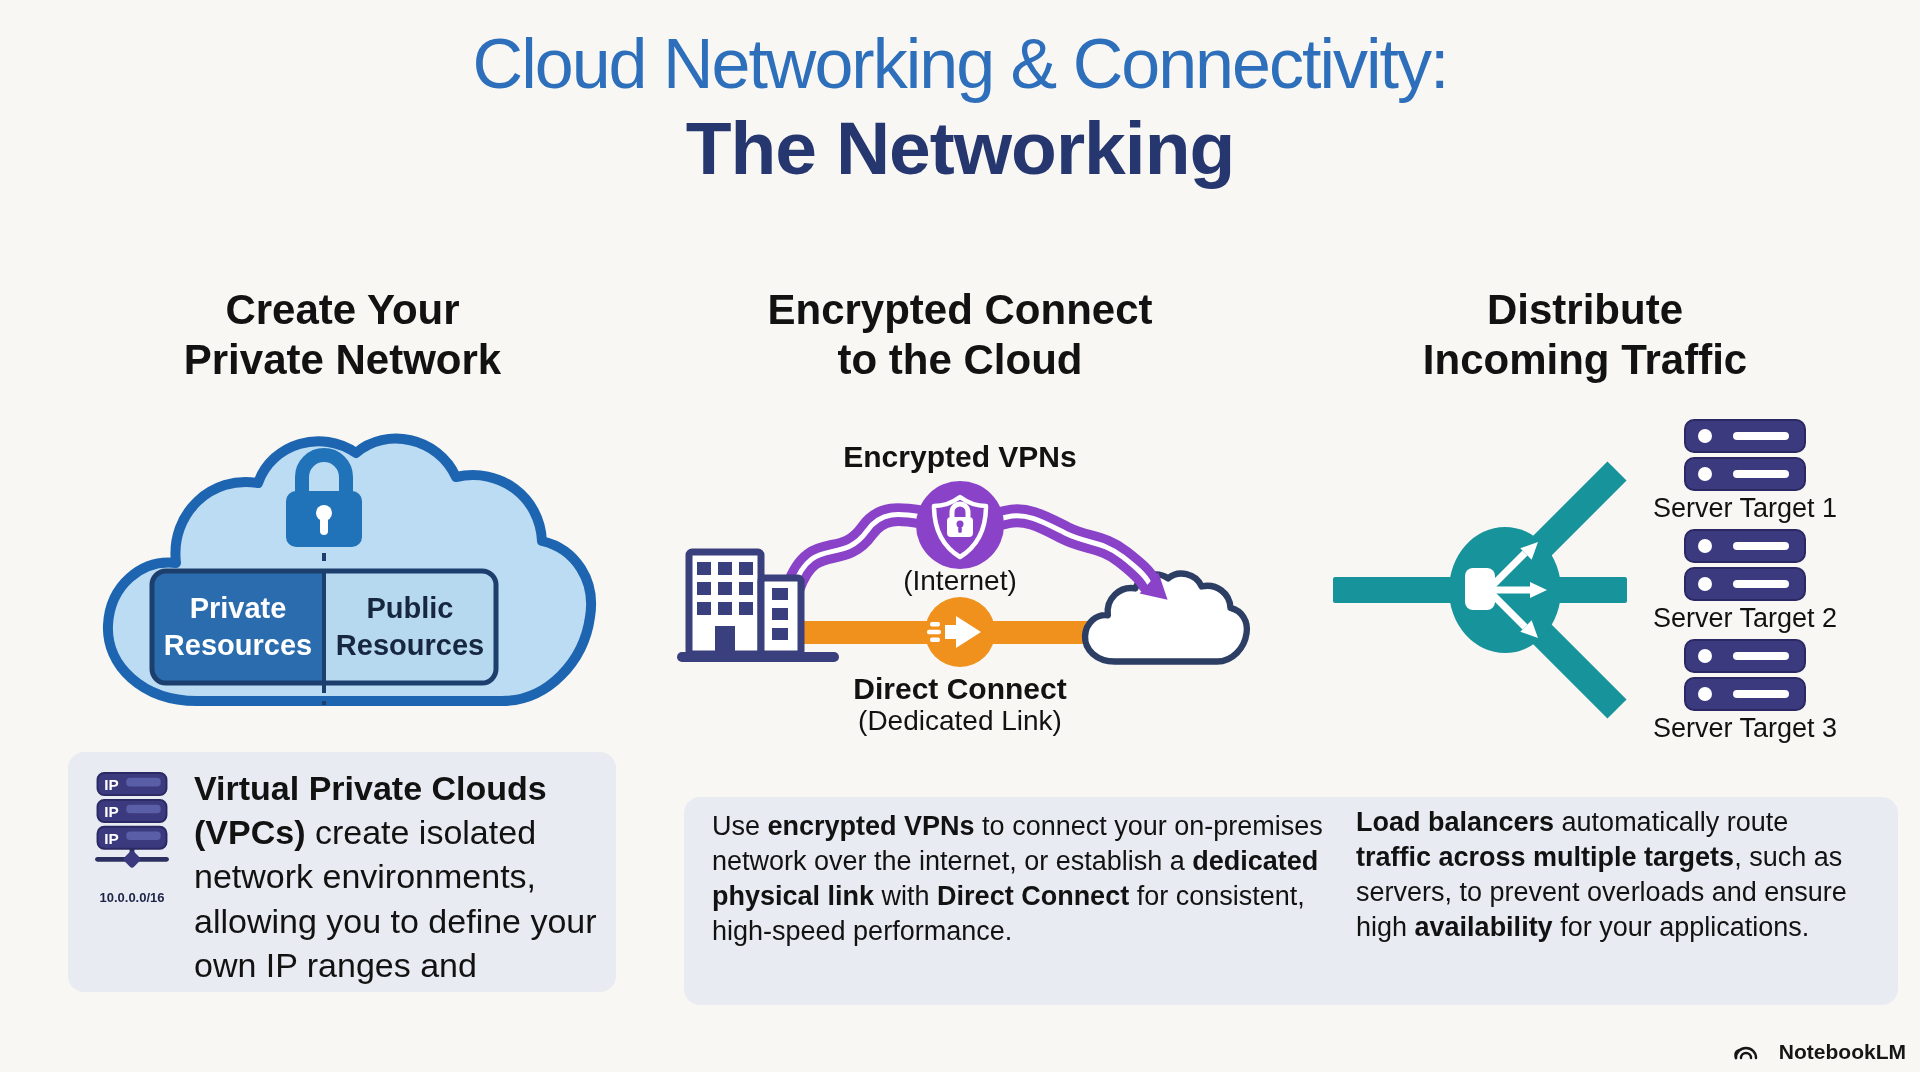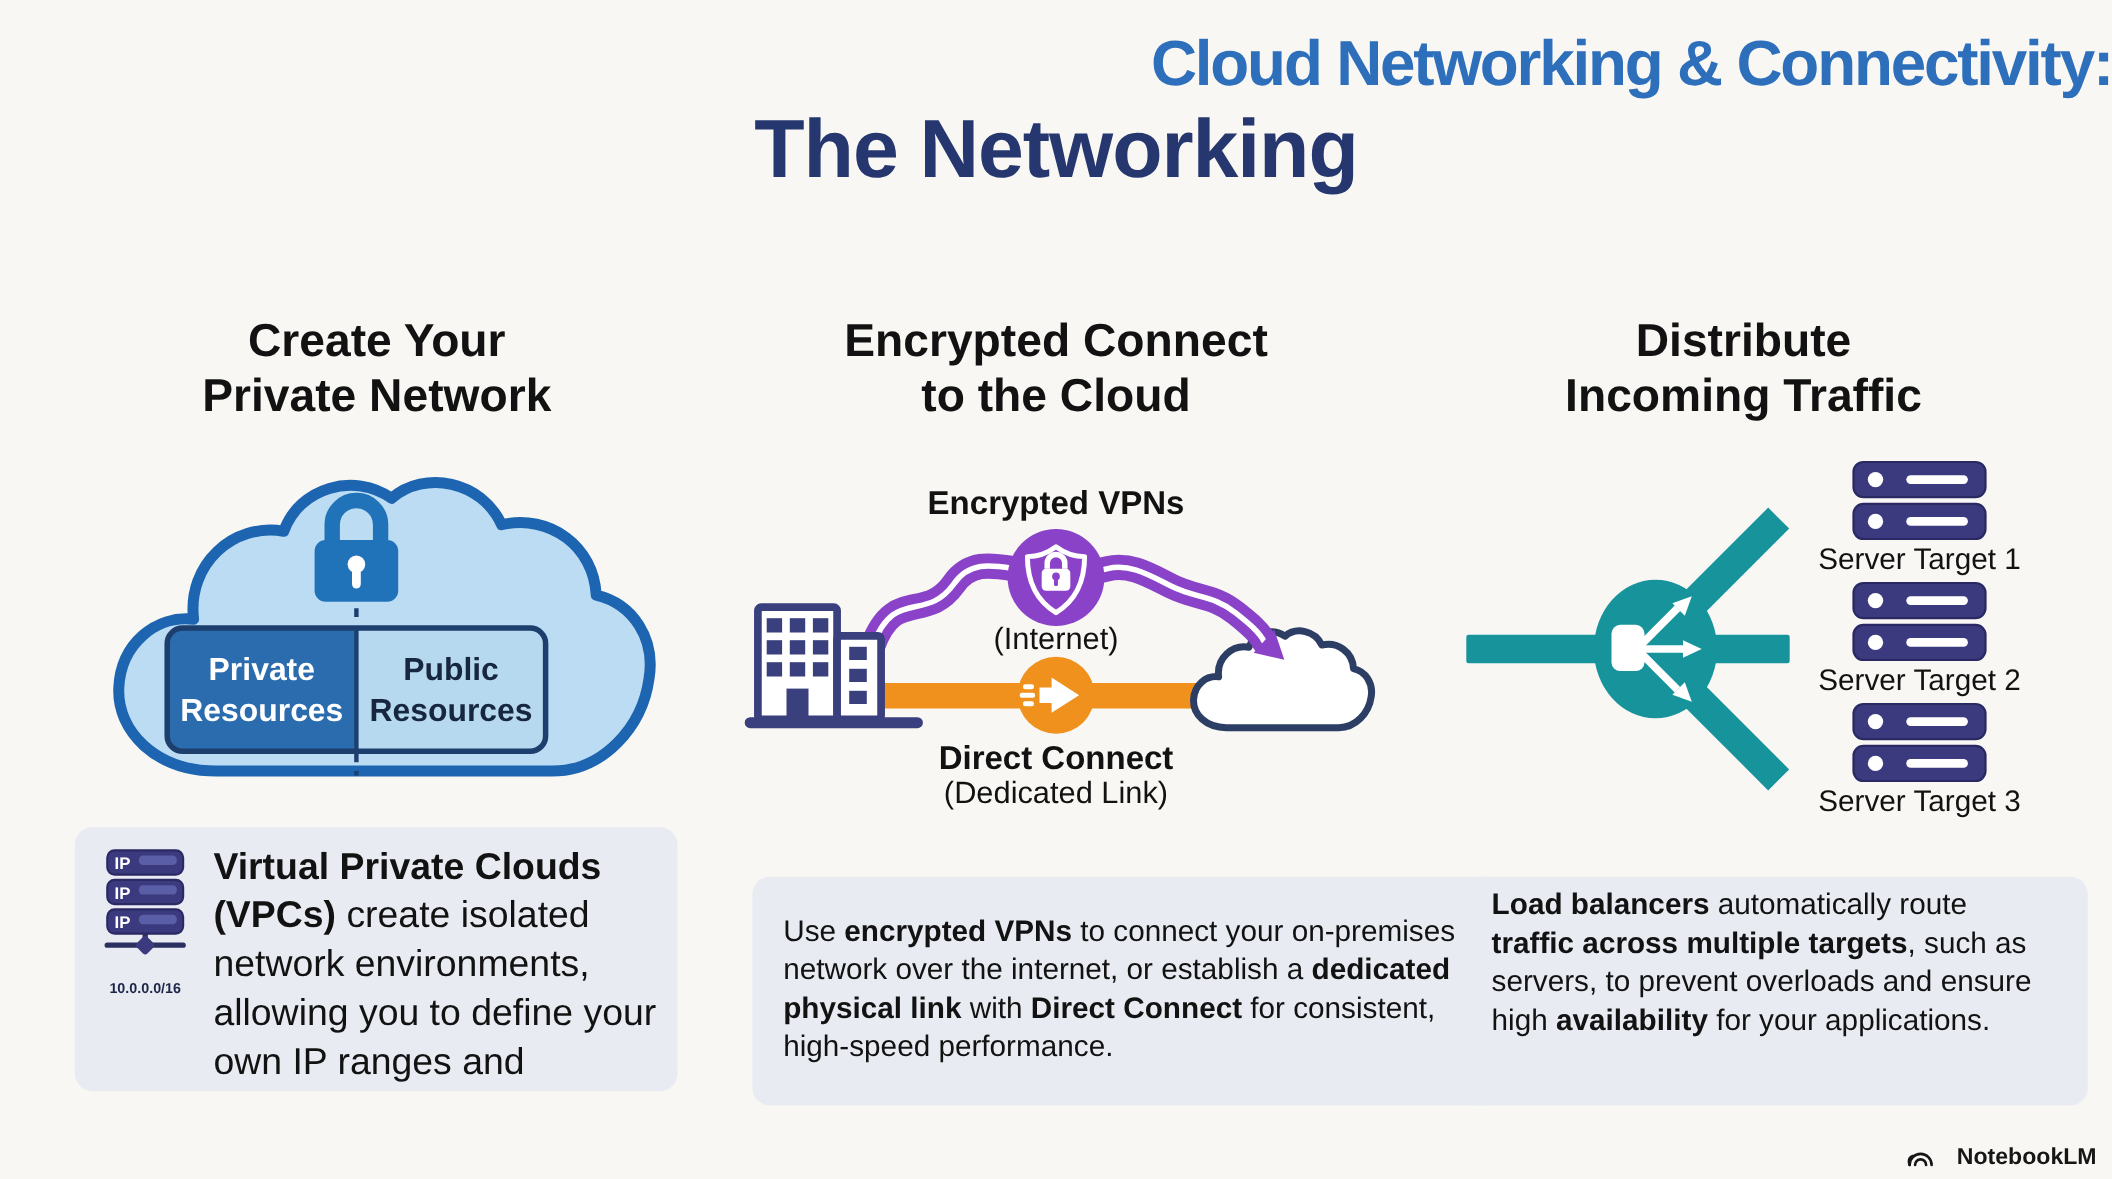--- a/index.html
+++ b/index.html
@@ -7,45 +7,45 @@
     font-family:"Liberation Sans", sans-serif;
     background:#ddd;
   }
   .page{
     position:relative;
     width:1920px;height:1072px;
     background:var(--c-bg,#f8f7f3);
     overflow:hidden;
   }
   .title-wrap{position:absolute;top:26px;left:0;width:100%;text-align:center;}
-  .title-line1{font-size:58px;font-weight:bold;letter-spacing:-2px;color:var(--c-title-primary);line-height:1.1;text-align:right;}
+  .title-line1{font-size:70px;font-weight:normal;letter-spacing:-2px;color:var(--c-title-primary);line-height:1.1;}
   .title-line2{font-size:75px;font-weight:bold;letter-spacing:-1px;color:var(--c-title-secondary);line-height:1.1;margin-top:4px;}
   .col-heading{position:absolute;top:256px;text-align:center;font-size:42px;font-weight:bold;color:var(--c-ink);line-height:1.2;margin-top:29px;}
   .col-heading.c1{left:70px;width:545px;}
   .col-heading.c2{left:660px;width:600px;}
   .col-heading.c3{left:1290px;width:590px;}
   .diagram{position:absolute;}
   svg text{font-family:"Liberation Sans", sans-serif;}
   .note{
     position:absolute;
     background:var(--c-note-bg);
     border-radius:16px;
     color:var(--c-ink);
     box-sizing:border-box;
     overflow:hidden;
   }
   .note-text{font-size:27px;line-height:1.3;}
   .note b{font-weight:bold;}
   .note.n1{left:68px;top:752px;width:548px;height:240px;padding:14px 12px 12px 14px;display:flex;align-items:flex-start;}
   .note.n1 .note-text{font-size:34px;flex:1;}
-  .note.n2{left:684px;top:797px;width:680px;height:208px;padding:32px 28px;}
+  .note.n2{left:684px;top:797px;width:680px;height:208px;padding:12px 28px;}
   .note.n3{left:1328px;top:797px;width:570px;height:208px;padding:8px 28px;}
   .ip-figure{width:100px;margin-right:12px;flex:0 0 auto;text-align:center;padding-top:4px;}
   .cidr-label{font-size:13px;font-weight:bold;color:#1c2547;margin-top:16px;white-space:nowrap;}
-  .footer{position:absolute;right:14px;bottom:8px;display:flex;align-items:center;gap:20px;}
+  .footer{position:absolute;right:14px;bottom:8px;display:flex;gap:20px;}
   .brand-text{font-size:21px;font-weight:bold;color:#161616;}
   
   .f-white{fill:#ffffff;}
   .f-none{fill:none;}
   .f-ink{fill:var(--c-ink);}
   .f-cloud{fill:var(--c-cloud-fill);}
   .f-priv{fill:var(--c-private-fill);}
   .f-pub{fill:var(--c-public-fill);}
   .f-lock{fill:var(--c-lock-blue);}
   .f-purple{fill:var(--c-purple);}

